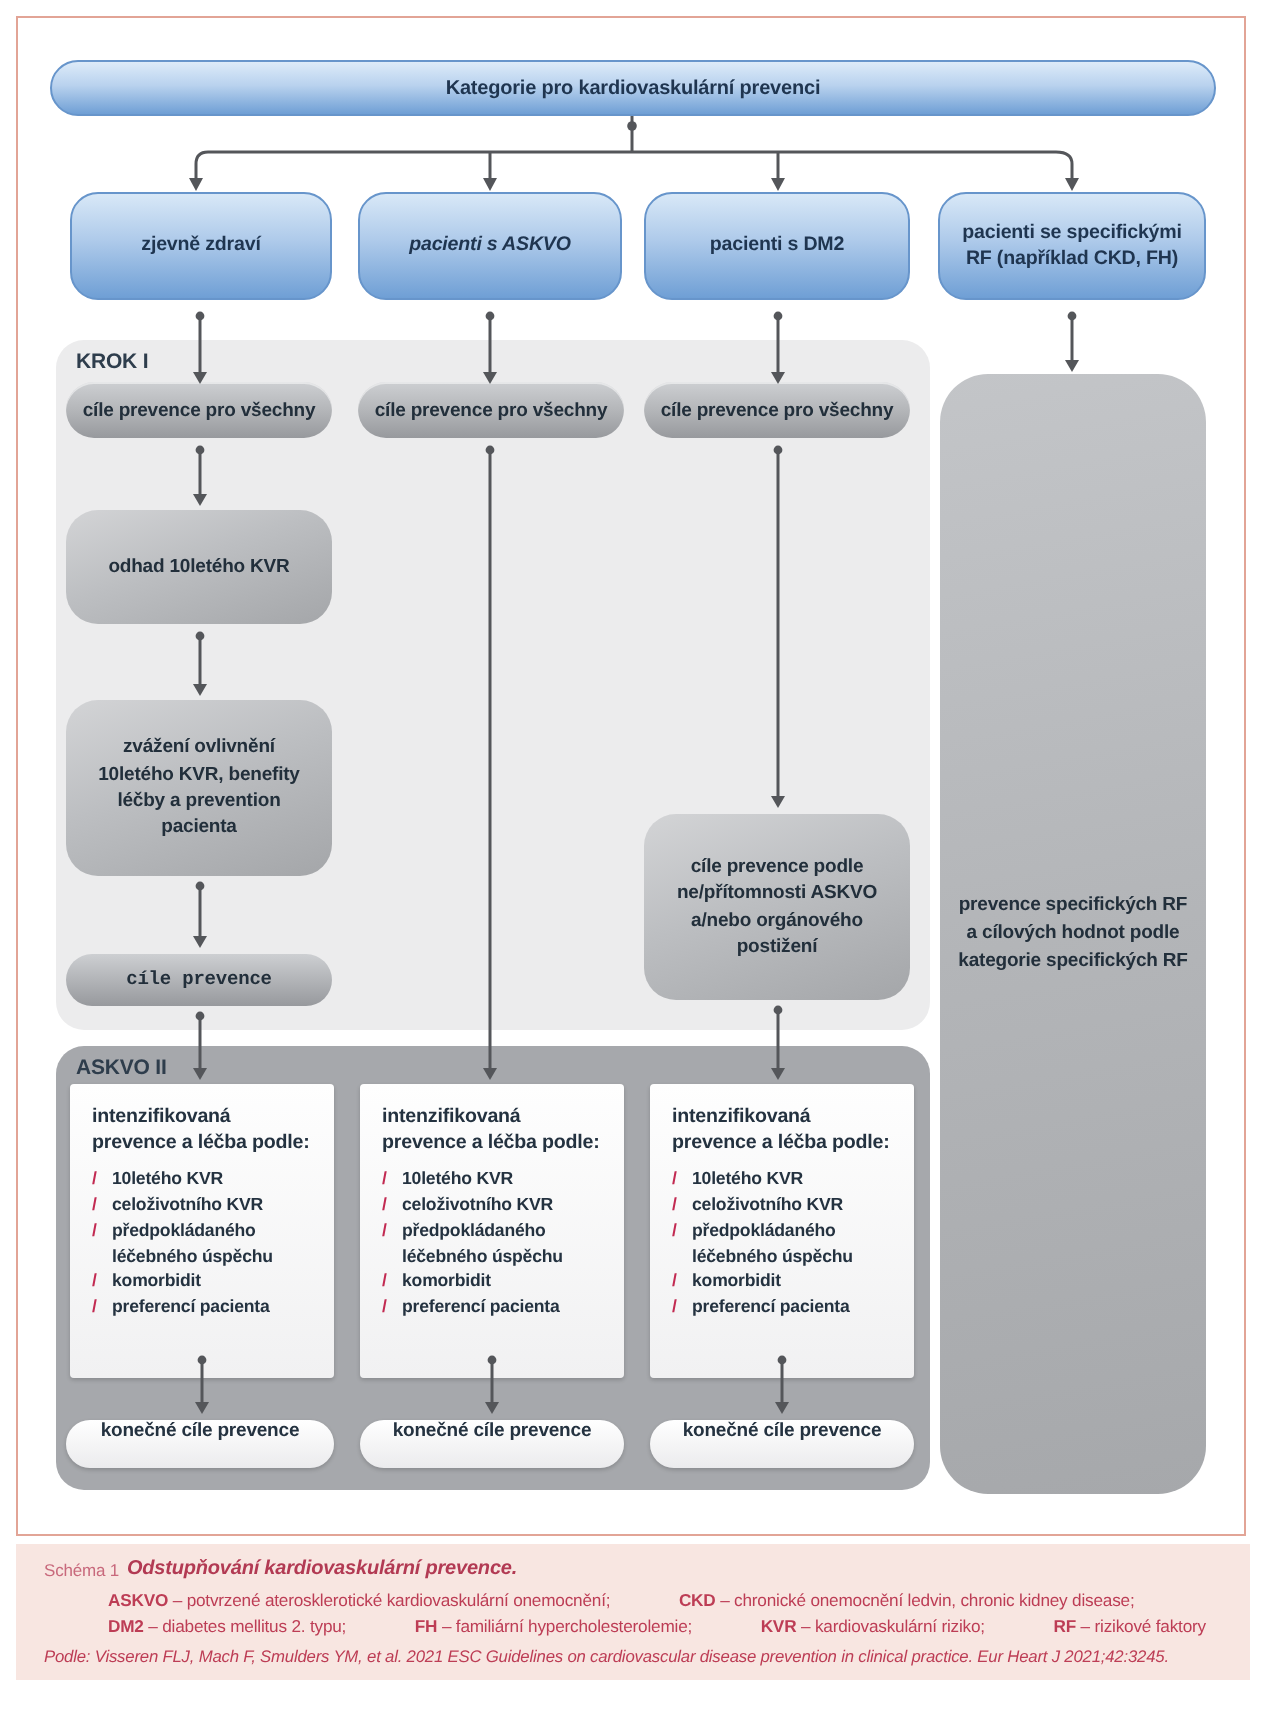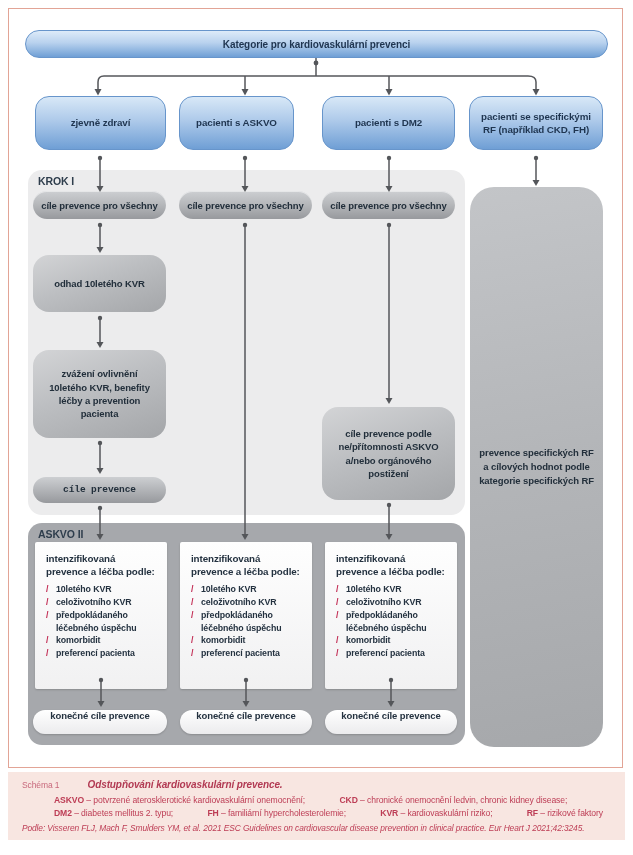--- a/index.html
+++ b/index.html
@@ -13,21 +13,21 @@
                background:linear-gradient(180deg,#ddebf9 0%,#b9d2ee 45%,#6f9fd5 100%);
                display:flex; align-items:center; justify-content:center;
                font-size:10px; font-weight:700; color:#1f3550; }
 
   .bluebox { position:absolute; top:96px; height:54px; border-radius:14px;
              border:1px solid #6795cb; box-sizing:border-box;
              background:linear-gradient(180deg,#d8e8f7 0%,#aecaea 45%,#6f9fd5 100%);
              display:flex; align-items:center; justify-content:center; text-align:center;
              font-size:9.8px; font-weight:700; color:#1f3550; padding:0 10px; line-height:1.35; }
   .b1 { left:35px;  width:131px; }
-  .b2 { left:179px; width:115px; }
+  .b2 { left:179px; width:132px;font-style:italic; }
   .b3 { left:322px; width:133px; }
   .b4 { left:469px; width:134px;align-items:center; }
 
   .panel1 { position:absolute; left:28px; top:170px; width:437px; height:345px;
             background:#ececed; border-radius:14px; }
   .panel2 { position:absolute; left:28px; top:523px; width:437px; height:222px;
             background:#a6a8ac; border-radius:14px; }
   .krok-label { position:absolute; font-size:10.5px; font-weight:700; color:#2e3d4c; }
   .kl1 { left:38px; top:175px; }
   .kl2 { left:38px; top:528px; }
@@ -76,21 +76,21 @@
                display:flex; align-items:flex-start; justify-content:center;
                font-size:9.5px; font-weight:700; color:#243240; }
   .wp1 { left:33px;  width:134px; }
   .wp2 { left:180px; width:132px; }
   .wp3 { left:325px; width:132px; }
 
   .arrows { position:absolute; left:0; top:0; pointer-events:none; }
 
   .caption { position:absolute; left:8px; top:772px; width:617px; height:68px;
              background:#f8e6e1; box-sizing:border-box; padding:7px 14px 0 14px; }
-  .cap-line1 { display:flex; gap:28px; align-items:center; margin-bottom:4px; }
+  .cap-line1 { display:flex; gap:4px; align-items:center; margin-bottom:4px; }
   .cap-scheme { font-size:8.5px; color:#c8697c; }
   .cap-title  { font-size:10px; font-weight:700; font-style:italic; color:#b23a53; }
   .cap-abbrev { font-size:8.6px; line-height:1.5; color:#bd3d55; }
   .cap-abbrev .b { font-weight:700;margin-left:32px; }
   .cap-source { font-size:8.4px; font-style:italic; color:#bd3d55; margin-top:3px; }
 </style>
 </head>
 <body>
 
 <div class="page">

